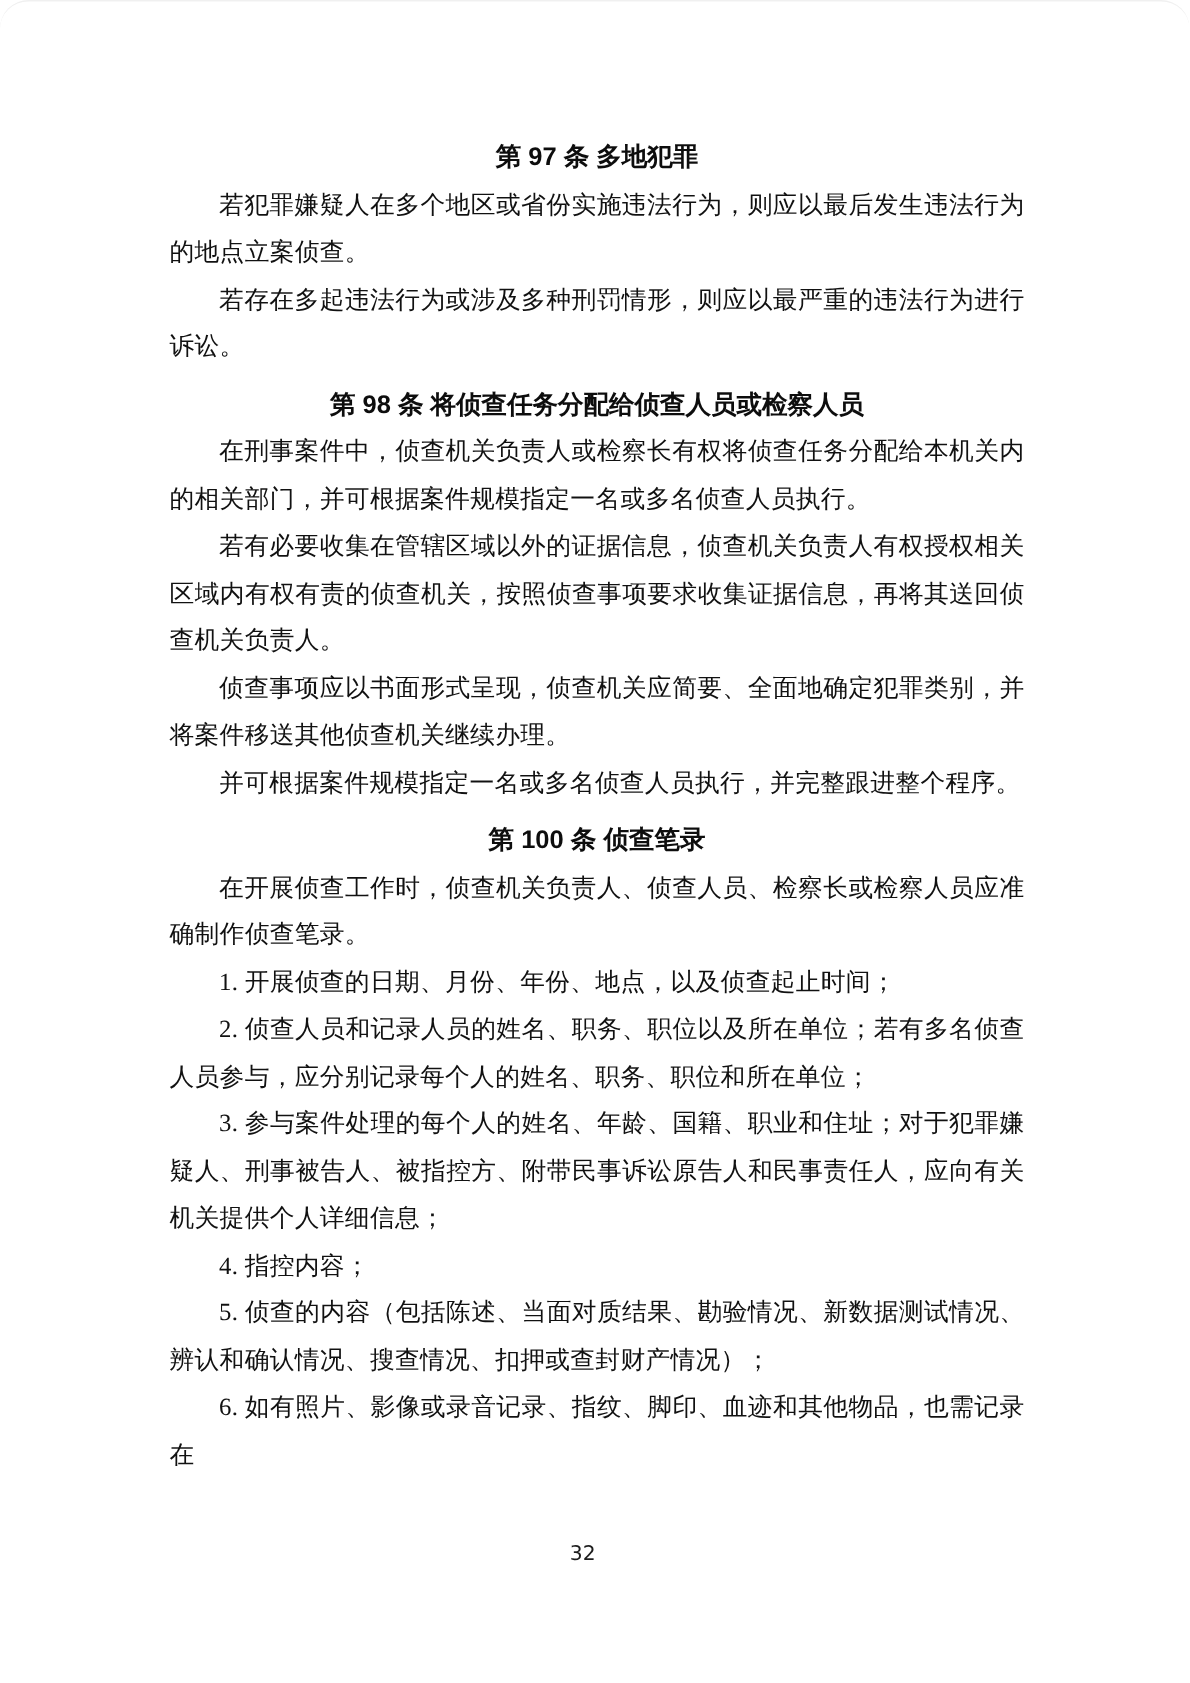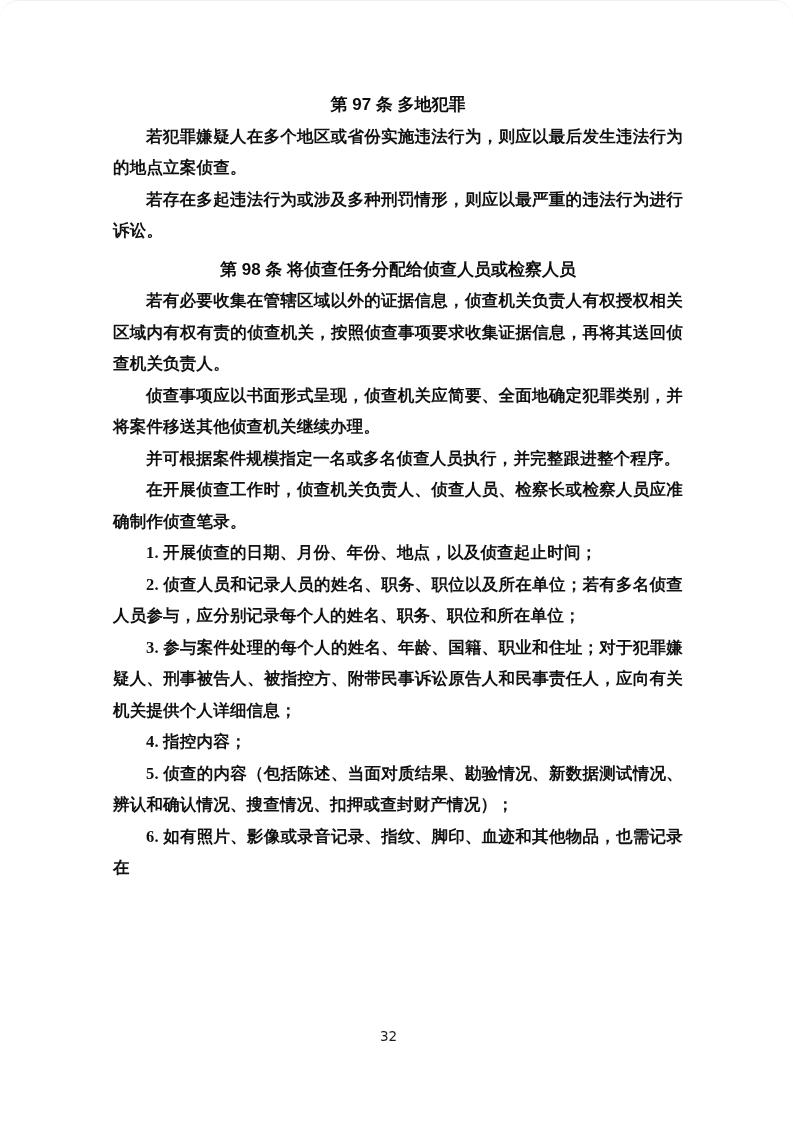--- a/index.html
+++ b/index.html
@@ -24,21 +24,20 @@
     width: 570px;
   }
   .para {
     margin: 0;
     font-size: 16.5px;
     line-height: 31.5px;
     text-align: justify;
     text-indent: 2em;
     letter-spacing: 0.2px;
     word-break: break-all;
-    font-weight: bold;
   }
   .heading {
     margin: 0;
     font-size: 17px;
     line-height: 31.5px;
     font-weight: bold;
     text-align: center;
     text-indent: 0;
     font-family: "Liberation Sans", "DejaVu Sans", sans-serif;
     color: #0d0d0d;
@@ -61,23 +60,25 @@
 </style>
 </head>
 <body>
 
 <div class="page">
   <main class="doc" id="doc">
       <h2 class="heading">第 97 条 多地犯罪</h2>
       <p class="para">若犯罪嫌疑人在多个地区或省份实施违法行为，则应以最后发生违法行为的地点立案侦查。</p>
       <p class="para">若存在多起违法行为或涉及多种刑罚情形，则应以最严重的违法行为进行诉讼。</p>
       <h2 class="heading">第 98 条 将侦查任务分配给侦查人员或检察人员</h2>
+      <p class="para">在刑事案件中，侦查机关负责人或检察长有权将侦查任务分配给本机关内的相关部门，并可根据案件规模指定一名或多名侦查人员执行。</p>
       <p class="para">若有必要收集在管辖区域以外的证据信息，侦查机关负责人有权授权相关区域内有权有责的侦查机关，按照侦查事项要求收集证据信息，再将其送回侦查机关负责人。</p>
       <p class="para">侦查事项应以书面形式呈现，侦查机关应简要、全面地确定犯罪类别，并将案件移送其他侦查机关继续办理。</p>
       <p class="para">并可根据案件规模指定一名或多名侦查人员执行，并完整跟进整个程序。</p>
+      <h2 class="heading">第 100 条 侦查笔录</h2>
       <p class="para">在开展侦查工作时，侦查机关负责人、侦查人员、检察长或检察人员应准确制作侦查笔录。</p>
       <p class="para">1. 开展侦查的日期、月份、年份、地点，以及侦查起止时间；</p>
       <p class="para">2. 侦查人员和记录人员的姓名、职务、职位以及所在单位；若有多名侦查人员参与，应分别记录每个人的姓名、职务、职位和所在单位；</p>
       <p class="para">3. 参与案件处理的每个人的姓名、年龄、国籍、职业和住址；对于犯罪嫌疑人、刑事被告人、被指控方、附带民事诉讼原告人和民事责任人，应向有关机关提供个人详细信息；</p>
       <p class="para">4. 指控内容；</p>
       <p class="para">5. 侦查的内容（包括陈述、当面对质结果、勘验情况、新数据测试情况、辨认和确认情况、搜查情况、扣押或查封财产情况）；</p>
       <p class="para">6. 如有照片、影像或录音记录、指纹、脚印、血迹和其他物品，也需记录在</p>
     </main>
   <footer class="footer">
     <span class="pagenum">32</span>

